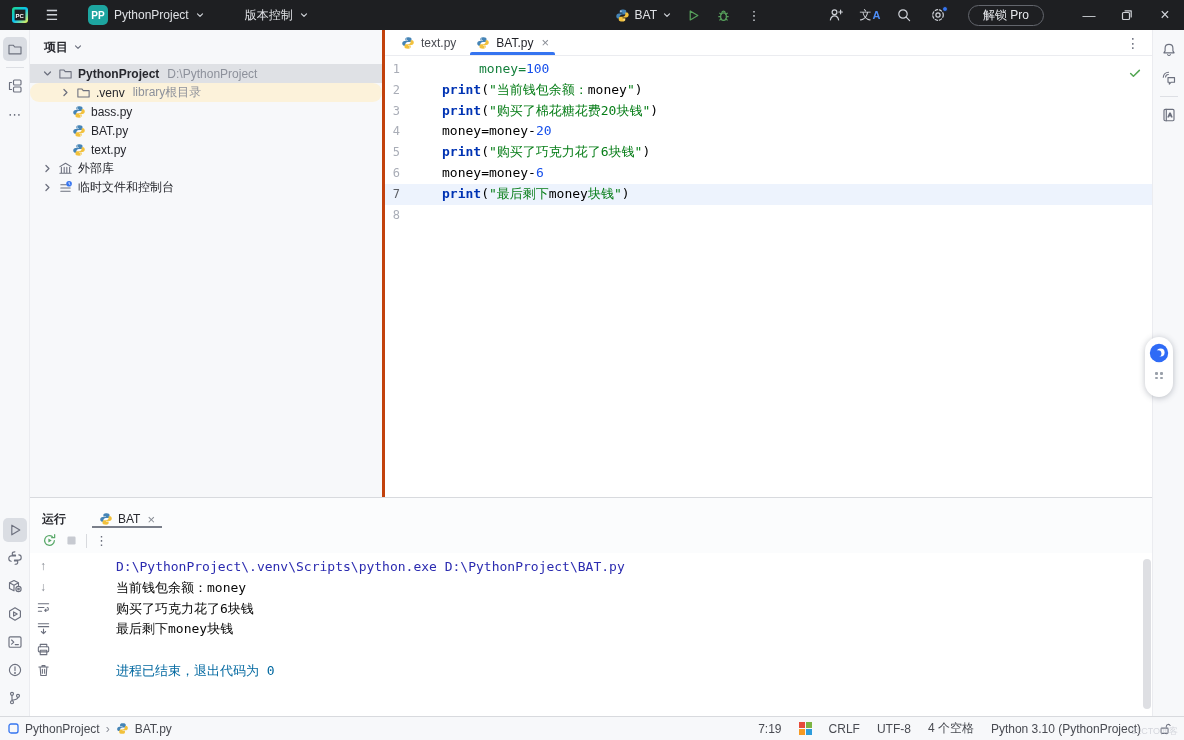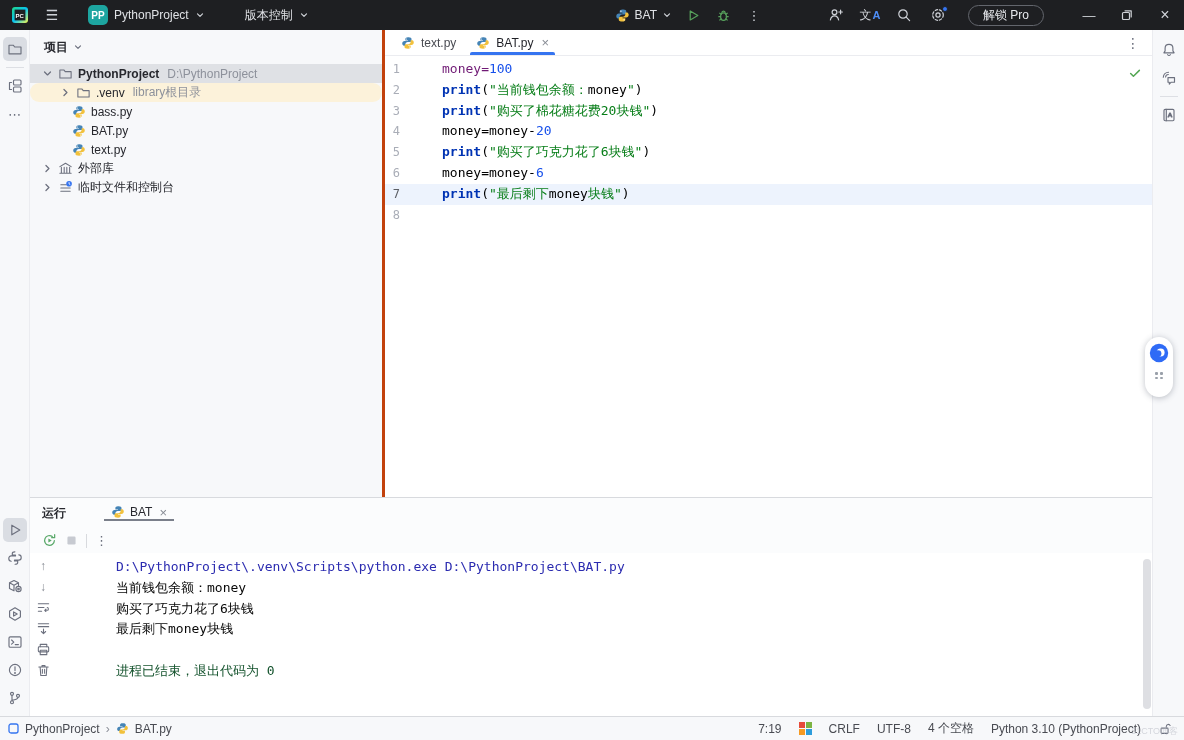--- a/index.html
+++ b/index.html
@@ -61,21 +61,21 @@
   .code-row { display:flex; height:20.8px; line-height:20.8px; font-size:13px; white-space:pre; }
   .code-row.current { background:#edf3fd; }
   .ln { flex:none; width:15px; text-align:right; color:#a9adb7; font-size:12px; }
   .code-row.current .ln { color:#5c5f66; }
   .ct { padding-left:42px; }
   .sg-k { font-weight:600; }
   .ed-check { position:absolute; top:10px; right:10px; }
 
   
   .run-panel { height:219px; border-top:1px solid #d8dade; background:#fff; display:flex; flex-direction:column; }
-  .run-header { height:30px; display:flex; align-items:center; padding-left:12px; background:#fbfcfd;gap:12px; }
+  .run-header { height:30px; display:flex; align-items:flex-end; padding-left:12px; background:#fbfcfd; }
   .run-title { display:flex; align-items:center; font-weight:700; color:#27282e; }
   .run-tab { margin-left:26px; display:flex; align-items:center; gap:5px; padding:0 7px; border-bottom:2px solid #7a7f8a; color:#27282e; }
   .run-toolbar { height:25px; display:flex; align-items:center; gap:8px; padding-left:12px; background:#fbfcfd; }
   .rt-sep { width:1px; height:14px; background:#d8dade; }
   .console-wrap { flex:1; display:flex; position:relative; min-height:0; }
   .console-tools { width:26px; display:flex; flex-direction:column; align-items:center; padding-top:4px; gap:4px; color:#868a93; }
   .console-tools .ci { height:17px; display:flex; align-items:center; justify-content:center; font-size:12px; }
   .console { flex:1; padding:4px 0 0 12px; font-family:"DejaVu Sans Mono","Liberation Mono",monospace; font-size:13px; overflow:hidden; }
   .console-line { height:20.8px; line-height:20.8px; white-space:pre;padding-left:48px; }
   .console[data-interactable] { cursor:text; }
@@ -369,21 +369,21 @@
                     <circle cx="9.7" cy="12.6" r=".6" fill="#fff"></circle>
                   </svg>
                   <span data-interactable="false">BAT.py</span>
                   <span class="tab-close" data-interactable="true">×</span>
                 </div>
               </div>
             <div class="tab-kebab" data-interactable="true">⋮</div>
           </div>
           <div class="editor-body" data-interactable="true">
             <div data-interactable="false">
-                <div class="code-row" data-interactable="true"><span class="ln" data-interactable="true">1</span><span class="ct" data-interactable="false"><span style="color: #701a75;">money=</span><span style="color: rgb(23, 80, 235);">100</span></span></div>
+                <div class="code-row" data-interactable="true"><span class="ln" data-interactable="true">1</span><span class="ct" data-interactable="false"><span style="color: #15803d; margin-left: 37px;">money=</span><span style="color: rgb(23, 80, 235);">100</span></span></div>
                 <div class="code-row" data-interactable="true"><span class="ln" data-interactable="true">2</span><span class="ct" data-interactable="false"><span class="sg-k" style="color: rgb(0, 51, 179);">print</span><span style="color: rgb(0, 0, 0);">(</span><span style="color: rgb(6, 125, 23);">"当前钱包余额：</span><span style="color: rgb(0, 0, 0);">money</span><span style="color: rgb(6, 125, 23);">"</span><span style="color: rgb(0, 0, 0);">)</span></span></div>
                 <div class="code-row" data-interactable="true"><span class="ln" data-interactable="true">3</span><span class="ct" data-interactable="false"><span class="sg-k" style="color: rgb(0, 51, 179);">print</span><span style="color: rgb(0, 0, 0);">(</span><span style="color: rgb(6, 125, 23);">"购买了棉花糖花费20块钱"</span><span style="color: rgb(0, 0, 0);">)</span></span></div>
                 <div class="code-row" data-interactable="true"><span class="ln" data-interactable="true">4</span><span class="ct" data-interactable="false"><span style="color: rgb(0, 0, 0);">money=money-</span><span style="color: rgb(23, 80, 235);">20</span></span></div>
                 <div class="code-row" data-interactable="true"><span class="ln" data-interactable="true">5</span><span class="ct" data-interactable="false"><span class="sg-k" style="color: rgb(0, 51, 179);">print</span><span style="color: rgb(0, 0, 0);">(</span><span style="color: rgb(6, 125, 23);">"购买了巧克力花了6块钱"</span><span style="color: rgb(0, 0, 0);">)</span></span></div>
                 <div class="code-row" data-interactable="true"><span class="ln" data-interactable="true">6</span><span class="ct" data-interactable="false"><span style="color: rgb(0, 0, 0);">money=money-</span><span style="color: rgb(23, 80, 235);">6</span></span></div>
                 <div class="code-row current" data-interactable="true"><span class="ln" data-interactable="true">7</span><span class="ct" data-interactable="false"><span class="sg-k" style="color: rgb(0, 51, 179);">print</span><span style="color: rgb(0, 0, 0);">(</span><span style="color: rgb(6, 125, 23);">"最后剩下</span><span style="color: rgb(0, 0, 0);">money</span><span style="color: rgb(6, 125, 23);">块钱"</span><span style="color: rgb(0, 0, 0);">)</span></span></div>
                 <div class="code-row" data-interactable="true"><span class="ln" data-interactable="true">8</span><span class="ct" data-interactable="false"></span></div>
               </div>
             <svg class="ed-check" width="14" height="14" viewBox="0 0 16 16" data-interactable="true">
               <path d="M3 8.6l3.2 3.2L13 5" fill="none" stroke="#53a653" stroke-width="1.7" stroke-linecap="round" stroke-linejoin="round"></path>
@@ -442,21 +442,21 @@
                 <path d="M3 4.3h10M6.4 4.3V2.8h3.2v1.5M4.4 4.3l.7 9h5.8l.7-9M6.8 6.8v4.2M9.2 6.8v4.2"></path>
               </svg>
             </span>
           </div>
           <div class="console" data-interactable="true">
               <div class="console-line" data-interactable="false" style="color: rgb(43, 43, 176);">D:\PythonProject\.venv\Scripts\python.exe D:\PythonProject\BAT.py</div>
               <div class="console-line" data-interactable="false" style="color: rgb(8, 8, 8);">当前钱包余额：money</div>
               <div class="console-line" data-interactable="false" style="color: rgb(8, 8, 8);">购买了巧克力花了6块钱</div>
               <div class="console-line" data-interactable="false" style="color: rgb(8, 8, 8);">最后剩下money块钱</div>
               <div class="console-line" data-interactable="false" style="color: rgb(8, 8, 8);">&nbsp;</div>
-              <div class="console-line" data-interactable="false" style="color: #14532d;">进程已结束，退出代码为 0</div>
+              <div class="console-line" data-interactable="false" style="color: #0369a1;">进程已结束，退出代码为 0</div>
             </div>
           <div class="console-scroll" data-interactable="true"></div>
         </div>
       </section>
     </div>
 
     <nav class="right-strip" data-interactable="false">
       <div class="strip-btn" data-interactable="true">
         <svg width="16" height="16" viewBox="0 0 16 16" class="oi" data-interactable="false">
           <path d="M8 2.4c2.4 0 3.9 1.7 3.9 3.9v2.6l1.2 1.9H2.9l1.2-1.9V6.3c0-2.2 1.5-3.9 3.9-3.9zM6.7 12.6a1.4 1.4 0 0 0 2.6 0"></path>

